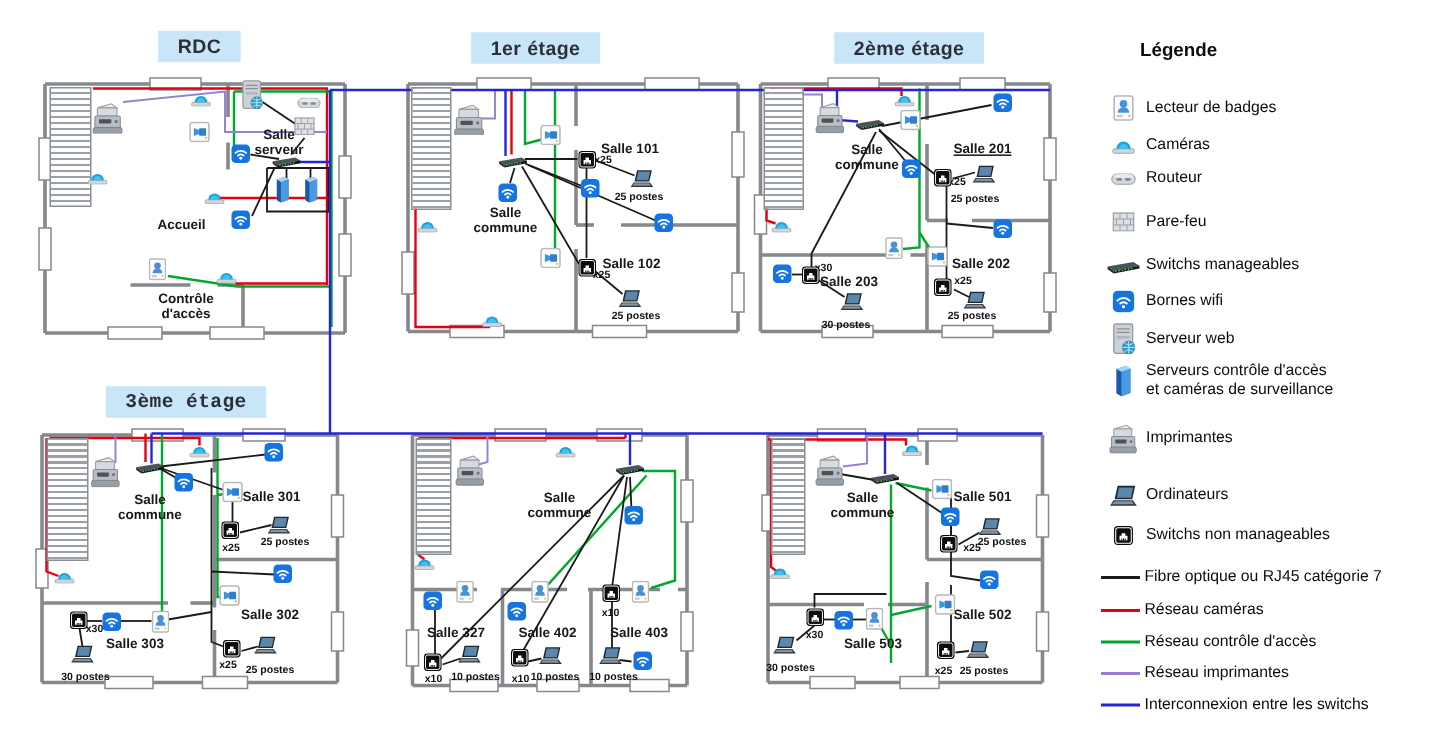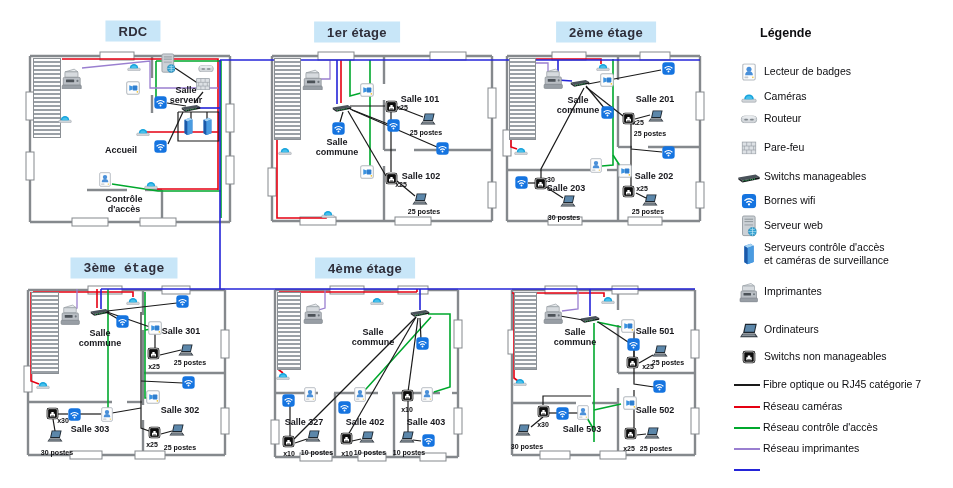--- a/index.html
+++ b/index.html
@@ -425,21 +425,21 @@
       </svg></div>
     <div class="dev" style="left: 321px; top: 207.75px;"><svg width="14" height="10.5" viewBox="0 0 16 12">
         <rect x="0.8" y="8.2" width="14.4" height="3" rx="1.2" fill="#d2d6da" stroke="#9aa0a6" stroke-width="0.6"></rect>
         <path d="M3.2 8.2 a4.8 4.8 0 0 1 9.6 0 Z" fill="#17a3dc"></path>
         <path d="M4.8 8.2 a3.2 3.2 0 0 1 6.4 0 Z" fill="#45c0ec"></path>
       </svg></div>
     <div class="stairs" style="left: 509px; top: 58px; width: 25px; height: 80px;"></div>
     <div class="floor-badge" style="left: 606px; top: 32px;">2ème étage</div>
     <div class="room-label" style="left: 578px; top: 105px;">Salle
 commune</div>
-    <div class="room-label" style="left: 655px; top: 99px;">Salle 201</div>
+    <div class="room-label" style="left: 655px; top: 99px; text-decoration: underline;">Salle 201</div>
     <div class="room-label" style="left: 654px; top: 176px;">Salle 202</div>
     <div class="room-label" style="left: 566px; top: 188px;">Salle 203</div>
     <div class="note" style="left: 638px; top: 122px;">x25</div>
     <div class="note" style="left: 650px; top: 133px;">25 postes</div>
     <div class="note" style="left: 642px; top: 188px;">x25</div>
     <div class="note" style="left: 648px; top: 211px;">25 postes</div>
     <div class="note" style="left: 549px; top: 179px;">x30</div>
     <div class="note" style="left: 564px; top: 217px;">30 postes</div>
     <div class="dev" style="left: 541.5px; top: 67.0227px;"><svg width="23" height="22" viewBox="0 0 22 21">
         <path d="M4.5 4.5 L13 2 L16.5 4.5 Z" fill="#e9ecef" stroke="#9aa0a6" stroke-width="0.7"></path>
@@ -668,21 +668,20 @@
         <rect x="2.8" y="15.2" width="4.4" height="1.8" rx="0.4" fill="#c4cad0"></rect>
         <circle cx="12.4" cy="16.1" r="0.9" fill="#f0c330"></circle>
       </svg></div>
     <div class="dev" style="left: 47px; top: 429.412px;"><svg width="16" height="13.2" viewBox="0 0 17 14">
         <path d="M5 1.5 H15.5 L13.7 9.6 H3.2 Z" fill="#1d2730"></path>
         <path d="M5.8 2.5 H14.3 L13 8.6 H4.5 Z" fill="#5c87aa"></path>
         <path d="M2.5 10.2 H14.1 L16.5 13.4 H0.5 Z" fill="#2c343c"></path>
         <path d="M3.1 10.8 H13.5 L14.8 12.6 H1.5 Z" fill="#89929a"></path>
       </svg></div>
     <div class="stairs" style="left: 277px; top: 292px; width: 22px; height: 76px;"></div>
-    <div class="floor-badge" style="left: 365px; top: 268px;">4ème étage</div>
     <div class="room-label" style="left: 373px; top: 337px;">Salle
 commune</div>
     <div class="room-label" style="left: 304px; top: 422px;">Salle 327</div>
     <div class="room-label" style="left: 365px; top: 422px;">Salle 402</div>
     <div class="room-label" style="left: 426px; top: 422px;">Salle 403</div>
     <div class="note" style="left: 289px; top: 453px;">x10</div>
     <div class="note" style="left: 317px; top: 452px;">10 postes</div>
     <div class="note" style="left: 347px; top: 453px;">x10</div>
     <div class="note" style="left: 370px; top: 452px;">10 postes</div>
     <div class="note" style="left: 407px; top: 409px;">x10</div>
@@ -1004,13 +1003,14 @@
     <div class="legend-label" style="left: 764px; top: 357px;">Switchs non manageables</div>
     <div class="legend-swatch" style="left: 734px; top: 384px; background: rgb(26, 26, 26);"></div>
     <div class="legend-label" style="left: 763px; top: 385px;">Fibre optique ou RJ45 catégorie 7</div>
     <div class="legend-swatch" style="left: 734px; top: 406px; background: rgb(229, 0, 18);"></div>
     <div class="legend-label" style="left: 763px; top: 407px;">Réseau caméras</div>
     <div class="legend-swatch" style="left: 734px; top: 427px; background: rgb(0, 168, 45);"></div>
     <div class="legend-label" style="left: 763px; top: 428px;">Réseau contrôle d'accès</div>
     <div class="legend-swatch" style="left: 734px; top: 448px; background: rgb(154, 127, 208);"></div>
     <div class="legend-label" style="left: 763px; top: 449px;">Réseau imprimantes</div>
     <div class="legend-swatch" style="left: 734px; top: 469px; background: rgb(36, 36, 216);"></div>
+    <div class="legend-label" style="left: 763px; top: 470px;">Interconnexion entre les switchs</div>
   </div>
 
 </body></html>

